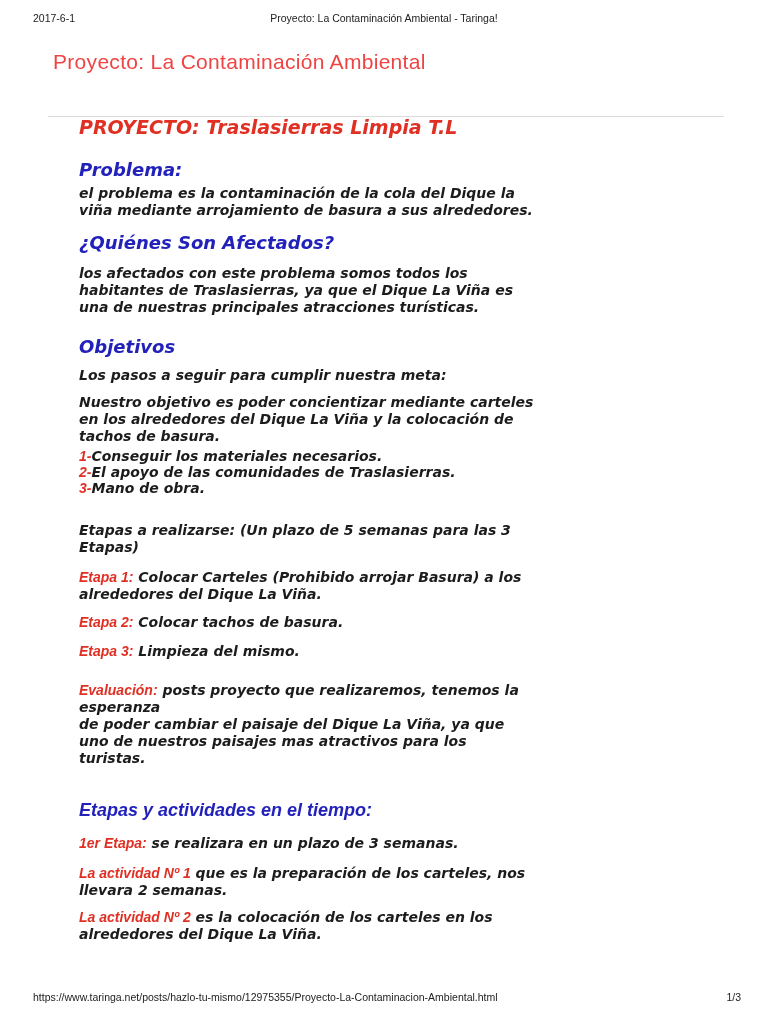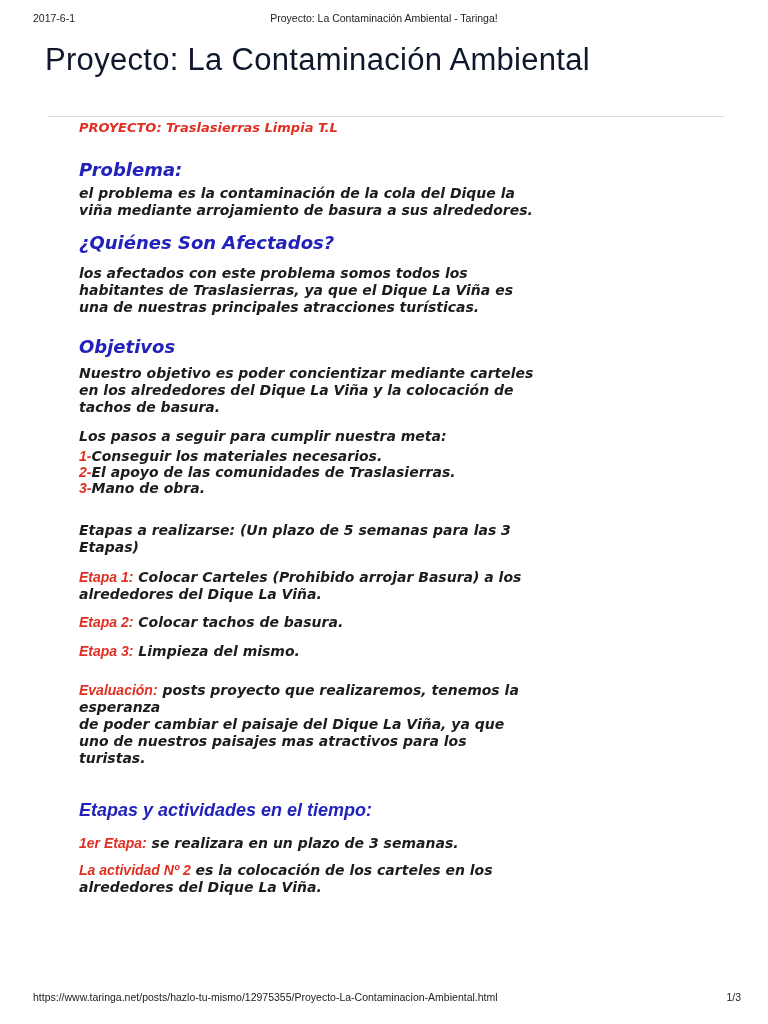--- a/index.html
+++ b/index.html
@@ -19,37 +19,37 @@
   .print-header .ph-left { position: absolute; left: 0; top: 0; }
   .print-header .ph-center { position: absolute; left: 0; right: 0; top: 0; text-align: center; }
   .print-footer {
     position: absolute; top: 991px; left: 33px; right: 27px;
     font-family: "Liberation Sans", sans-serif;
     font-size: 10.5px; color: #222222;
     display: flex; justify-content: space-between; align-items: flex-end;
   }
   
   .page-title {
-    position: absolute; top: 42px; left: 45px; margin: 0;
+    position: absolute; top: 42px; left: 45px; margin: 8px;
     font-family: "Liberation Sans", sans-serif;
-    font-size: 31px; font-weight: 400; color: #0f172a;
+    font-size: 21px; font-weight: 400; color: #ef4444;
     letter-spacing: 0.3px; white-space: nowrap;
   }
   
   .content {
     position: absolute; top: 116px; left: 48px; width: 676px;
     border-top: 1px solid #dcdcdc;
     padding: 2px 0 0 31px;
     box-sizing: border-box;
   }
   .content p, .content div.blk { margin: 0; }
   .heading-red {
     color: var(--heading-red, #e03024);
     font-style: italic; font-weight: 700;
-    font-size: 13px; line-height: 17px; white-space: nowrap;
+    font-size: 19px; line-height: 17px; white-space: nowrap;
   }
   .heading-blue {
     color: var(--heading-blue, #2222bb);
     font-style: italic; font-weight: 700;
     font-size: 18px; line-height: 17px; white-space: nowrap;
   }
   .heading-blue.condensed { font-family: "Liberation Sans", sans-serif; }
   .body-text {
     color: #1c1c1c; font-style: italic; font-weight: 600;
     font-size: 14px; line-height: 17px; white-space: nowrap;
@@ -76,23 +76,23 @@
 
   <p class="heading-red" style="margin-top:0">PROYECTO: Traslasierras Limpia T.L</p>
 
   <p class="heading-blue" style="margin-top:25px">Problema:</p>
   <p class="body-text" style="margin-top:7px"><span>el problema es la contaminación de la cola del Dique la</span><br><span>viña mediante arrojamiento de basura a sus alrededores.</span></p>
 
   <p class="heading-blue" style="margin-top:15px">¿Quiénes Son Afectados?</p>
   <p class="body-text" style="margin-top:14px"><span>los afectados con este problema somos todos los</span><br><span>habitantes de Traslasierras, ya que el Dique La Viña es</span><br><span>una de nuestras principales atracciones turísticas.</span></p>
 
   <p class="heading-blue" style="margin-top:22px">Objetivos</p>
+  <p class="body-text" style="margin-top:12px">Los pasos a seguir para cumplir nuestra meta:</p>
+
   <p class="body-text" style="margin-top:10px"><span>Nuestro objetivo es poder concientizar mediante carteles</span><br><span>en los alrededores del Dique La Viña y la colocación de</span><br><span>tachos de basura.</span></p>
-
-  <p class="body-text" style="margin-top:12px">Los pasos a seguir para cumplir nuestra meta:</p>
 
   <div class="blk body-text steps-list" style="margin-top:3px">
     <div class="step-line"><span class="lead-red">1-</span><span>Conseguir los materiales necesarios.</span></div>
     <div class="step-line"><span class="lead-red">2-</span><span>El apoyo de las comunidades de Traslasierras.</span></div>
     <div class="step-line"><span class="lead-red">3-</span><span>Mano de obra.</span></div>
   </div>
 
   <p class="body-text" style="margin-top:26px"><span>Etapas a realizarse: (Un plazo de 5 semanas para las 3</span><br><span>Etapas)</span></p>
 
   <p class="body-text" style="margin-top:13px"><span class="lead-red">Etapa 1:</span><span> Colocar Carteles (Prohibido arrojar Basura) a los</span><br><span>alrededores del Dique La Viña.</span></p>
@@ -100,20 +100,21 @@
   <p class="body-text" style="margin-top:11px"><span class="lead-red">Etapa 2:</span><span> Colocar tachos de basura.</span></p>
 
   <p class="body-text" style="margin-top:12px"><span class="lead-red">Etapa 3:</span><span> Limpieza del mismo.</span></p>
 
   <p class="body-text" style="margin-top:22px"><span class="lead-red">Evaluación:</span><span> posts proyecto que realizaremos, tenemos la</span><br><span>esperanza</span><br><span>de poder cambiar el paisaje del Dique La Viña, ya que</span><br><span>uno de nuestros paisajes mas atractivos para los</span><br><span>turistas.</span></p>
 
   <p class="heading-blue condensed" style="margin-top:35px">Etapas y actividades en el tiempo:</p>
 
   <p class="body-text" style="margin-top:16px"><span class="lead-red">1er Etapa:</span><span> se realizara en un plazo de 3 semanas.</span></p>
 
+  <p class="body-text" style="margin-top:13px"><span class="lead-red">La actividad Nº 1</span><span> que es la preparación de los carteles, nos</span><br><span>llevara 2 semanas.</span></p>
 
   <p class="body-text" style="margin-top:10px"><span class="lead-red">La actividad Nº 2</span><span> es la colocación de los carteles en los</span><br><span>alrededores del Dique La Viña.</span></p>
 
 </div>
 
 <div class="print-footer">
   <span>https://www.taringa.net/posts/hazlo-tu-mismo/12975355/Proyecto-La-Contaminacion-Ambiental.html</span>
   <span>1/3</span>
 </div>
 

